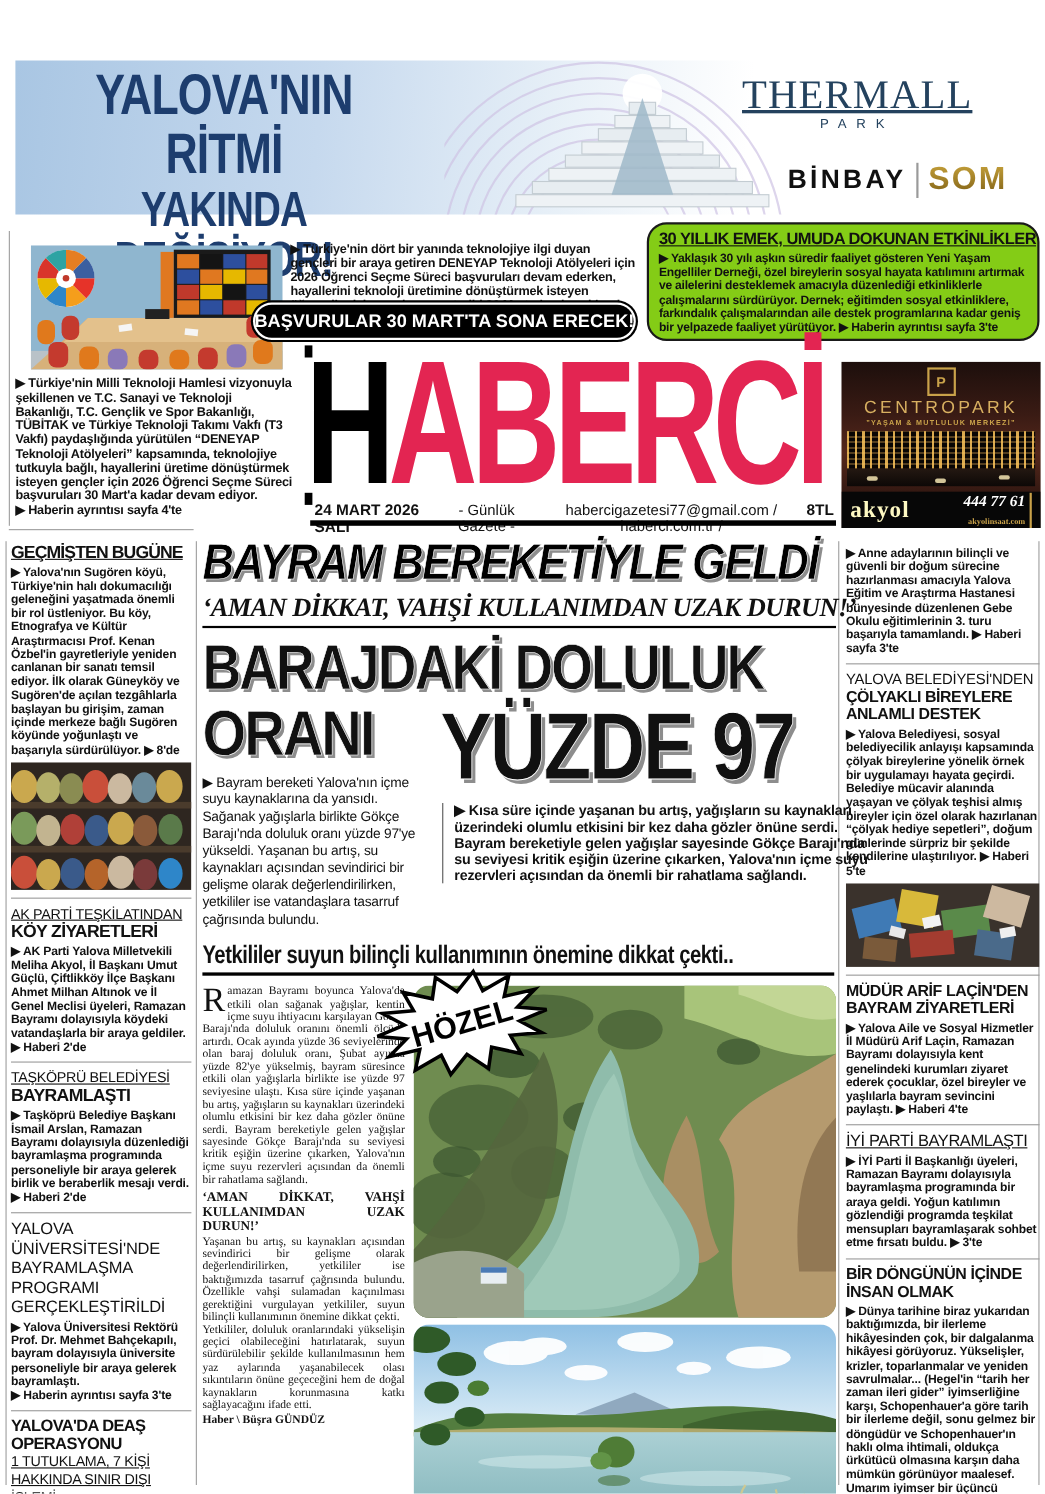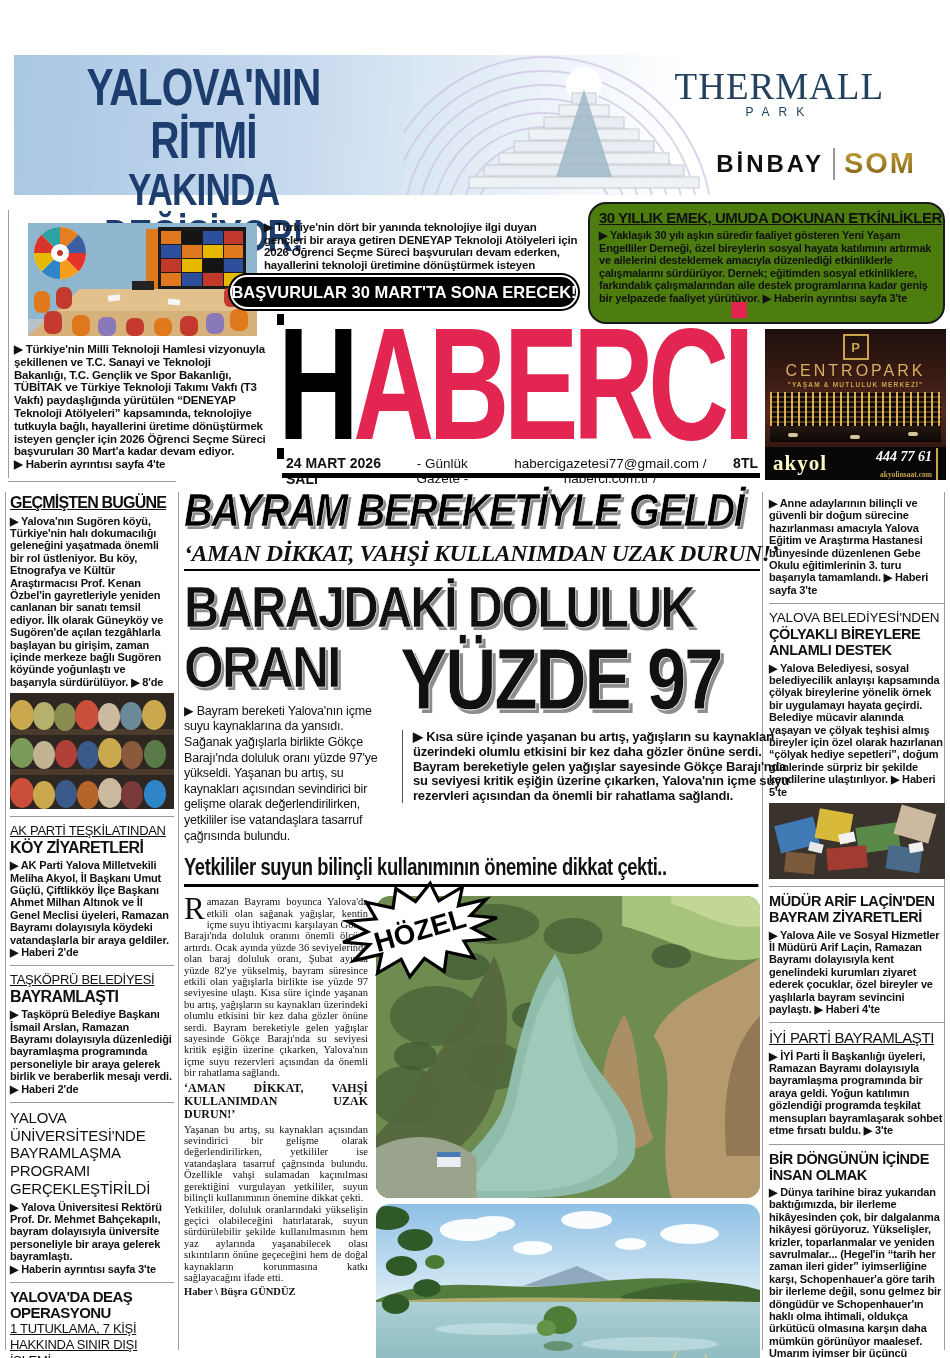--- a/index.html
+++ b/index.html
@@ -8,21 +8,21 @@
   
   .banner{position:absolute;left:14px;top:55px;width:922px;height:140px;
           background:linear-gradient(95deg,#a9c6e3 0%,#c6d9ee 30%,#e9f1f8 55%,#ffffff 72%);}
   .banner svg.arcs{position:absolute;left:390px;top:0;width:330px;height:140px;}
   .btitle{position:absolute;left:18px;top:6px;width:440px;text-align:center;color:#1d3d6e;
           font-weight:bold;transform:scaleX(.78);transform-origin:left center;line-height:1.02;}
   .btitle .l1{font-size:52px;letter-spacing:-1px;}
   .btitle .l2{font-size:45px;letter-spacing:-1px;}
   .bbuilding{position:absolute;left:430px;top:4px;width:280px;height:132px;}
   .thermall{position:absolute;right:52px;top:10px;text-align:center;color:#24425e;}
-  .thermall .tname{font-family:"Liberation Serif",serif;font-size:37px;letter-spacing:1px;}
+  .thermall .tname{font-family:"Liberation Serif",serif;font-size:37px;letter-spacing:1px;text-decoration:underline;}
   .thermall .tpark{font-size:12px;letter-spacing:9px;margin-top:-3px;}
   .bslogos{position:absolute;right:20px;top:92px;display:flex;align-items:center;gap:9px;}
   .binbay{font-size:24px;font-weight:bold;letter-spacing:3px;color:#101010;}
   .bsep{width:2px;height:32px;background:#9a9a9a;}
   .som{font-size:29px;font-weight:bold;letter-spacing:2px;color:#a8842c;
        background:linear-gradient(180deg,#c9a43c,#7a5c14);-webkit-background-clip:text;background-clip:text;color:transparent;}
   
   .vl,.hl{position:absolute;background:#9d9d9d;}
   
   .sec-title{position:absolute;left:20px;top:204px;width:558px;display:flex;align-items:center;gap:8px;}
@@ -30,22 +30,22 @@
   .sec-title .ln.a{flex:0 0 62px;} .sec-title .ln.b{flex:1;}
   .sec-title .txt{font-weight:bold;font-size:15px;text-decoration:underline;letter-spacing:-.2px;white-space:nowrap;}
   .class-photo{position:absolute;left:28px;top:223px;width:229px;height:113px;}
   .top-intro{position:absolute;left:264px;top:221px;width:316px;font-size:11.5px;line-height:12.7px;font-weight:bold;letter-spacing:-.2px;}
   .badge-pill{position:absolute;left:232px;top:277px;width:344px;height:30px;background:#000;border-radius:16px;
               color:#fff;font-weight:bold;font-size:16.5px;display:flex;align-items:center;justify-content:center;
               box-shadow:0 0 0 2px #fff,0 0 0 4px #000;white-space:nowrap;}
   .top-body{position:absolute;left:14px;top:343px;width:252px;font-size:11.5px;line-height:12.8px;font-weight:bold;letter-spacing:-.2px;}
   .more{font-weight:bold;}
   
-  .box30{position:absolute;left:588px;top:202px;width:357px;height:122px;border:2px solid #1a1a1a;border-radius:18px;
-         padding:5px 9px;box-sizing:border-box;background:#4d7c0f;}
+  .box30{position:absolute;left:588px;top:202px;width:357px;height:108px;border:2px solid #1a1a1a;border-radius:18px;
+         padding:5px 9px;box-sizing:border-box;background:#84cc16;}
   .box30 .t{font-weight:bold;font-size:15px;text-decoration:underline;letter-spacing:-.5px;white-space:nowrap;}
   .box30 .b{font-size:11px;line-height:12.5px;margin-top:3px;font-weight:bold;letter-spacing:-.2px;}
   
   .tagline{position:absolute;left:284px;top:312px;width:474px;display:flex;align-items:center;gap:7px;
            color:#e30613;font-weight:bold;font-size:14.5px;white-space:nowrap;}
   .tagline .rl{height:2px;background:#e30613;flex:1;}
   .logo{position:absolute;left:278px;top:304px;font-size:160px;line-height:1;font-weight:bold;letter-spacing:-8px;
         transform:scaleX(.70);transform-origin:left center;white-space:nowrap;}
   .logo .h{color:#000;} .logo .rest{color:#e32552;}
   .sq{position:absolute;width:7px;height:11px;background:#000;}
@@ -354,21 +354,21 @@
       <div class="h-colB">
         <div class="h-right">YÜZDE 97</div>
         <div class="lead-right">▶ Kısa süre içinde yaşanan bu artış, yağışların su kaynakları üzerindeki olumlu etkisini bir kez daha gözler önüne serdi. Bayram bereketiyle gelen yağışlar sayesinde Gökçe Barajı'nda su seviyesi kritik eşiğin üzerine çıkarken, Yalova'nın içme suyu rezervleri açısından da önemli bir rahatlama sağlandı.</div>
       </div>
     </div>
     <div class="subhead">Yetkililer suyun bilinçli kullanımının önemine dikkat çekti..</div>
     <div class="article">
       <div class="atext">
         <span class="dropcap">R</span><span>amazan Bayramı boyunca Yalova'da etkili olan sağanak yağışlar, kentin içme suyu ihtiyacını karşılayan Gökçe Barajı'nda doluluk oranını önemli ölçüde artırdı. Ocak ayında yüzde 36 seviyelerinde olan baraj doluluk oranı, Şubat ayında yüzde 82'ye yükselmiş, bayram süresince etkili olan yağışlarla birlikte ise yüzde 97 seviyesine ulaştı. Kısa süre içinde yaşanan bu artış, yağışların su kaynakları üzerindeki olumlu etkisini bir kez daha gözler önüne serdi. Bayram bereketiyle gelen yağışlar sayesinde Gökçe Barajı'nda su seviyesi kritik eşiğin üzerine çıkarken, Yalova'nın içme suyu rezervleri açısından da önemli bir rahatlama sağlandı.</span>
         <div class="crosshead">‘AMAN DİKKAT, VAHŞİ KULLANIMDAN UZAK DURUN!’</div>
-        <div>Yaşanan bu artış, su kaynakları açısından sevindirici bir gelişme olarak değerlendirilirken, yetkililer ise vatandaşlara tasarruf çağrısında bulundu. Özellikle vahşi sulamadan kaçınılması gerektiğini vurgulayan yetkililer, suyun bilinçli kullanımının önemine dikkat çekti.</div>
+        <div>Yaşanan bu artış, su kaynakları açısından sevindirici bir gelişme olarak değerlendirilirken, yetkililer ise baktığımızda tasarruf çağrısında bulundu. Özellikle vahşi sulamadan kaçınılması gerektiğini vurgulayan yetkililer, suyun bilinçli kullanımının önemine dikkat çekti.</div>
         <div>Yetkililer, doluluk oranlarındaki yükselişin geçici olabileceğini hatırlatarak, suyun sürdürülebilir şekilde kullanılmasının hem yaz aylarında yaşanabilecek olası sıkıntıların önüne geçeceğini hem de doğal kaynakların korunmasına katkı sağlayacağını ifade etti.</div>
         <div class="byline">Haber \ Büşra GÜNDÜZ</div>
       </div>
       <div class="aphotos">
         <svg class="photo-dam" viewBox="0 0 390 302" preserveAspectRatio="none">
           <rect width="390" height="302" fill="#6f8c50"></rect>
           <path d="M250,0 L390,0 L390,62 C340,72 300,42 250,30 Z" fill="#a8c47a"></path>
           <path d="M300,0 L390,0 L390,30 C355,36 325,14 300,8 Z" fill="#c2d695"></path>
           <g fill="#4c6639" opacity=".85">
             <ellipse cx="40" cy="40" rx="40" ry="24"></ellipse>

